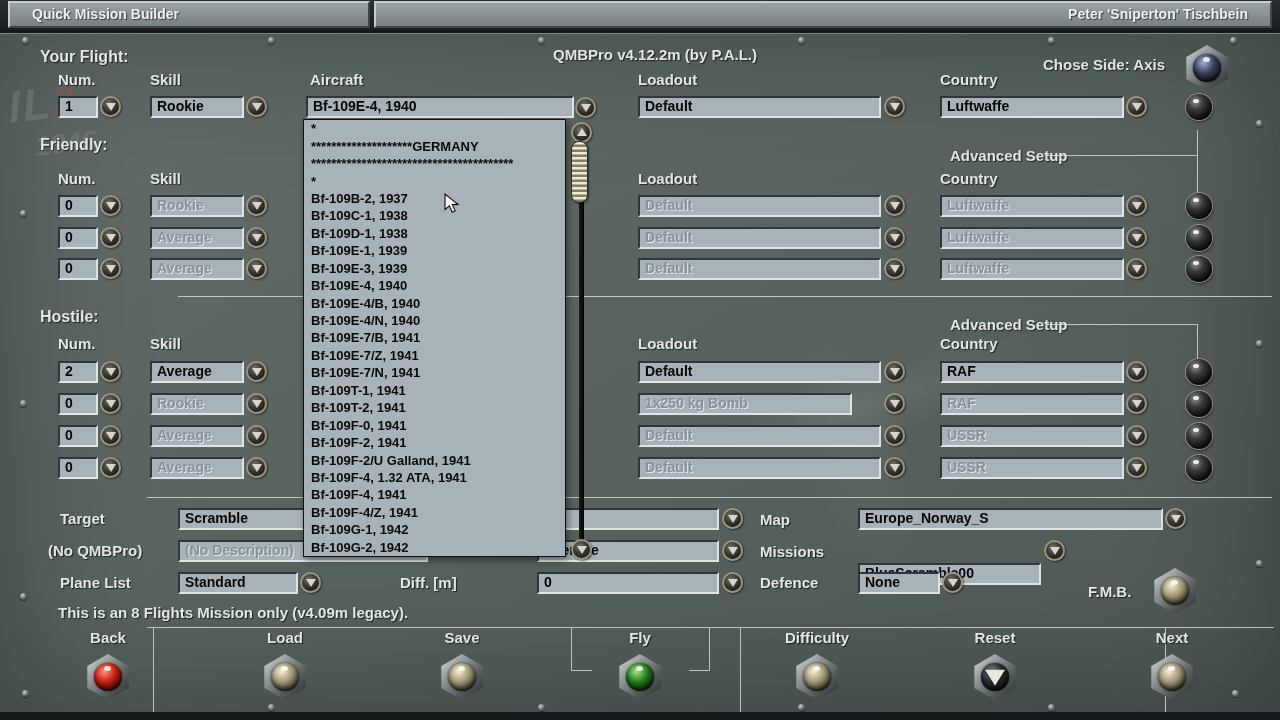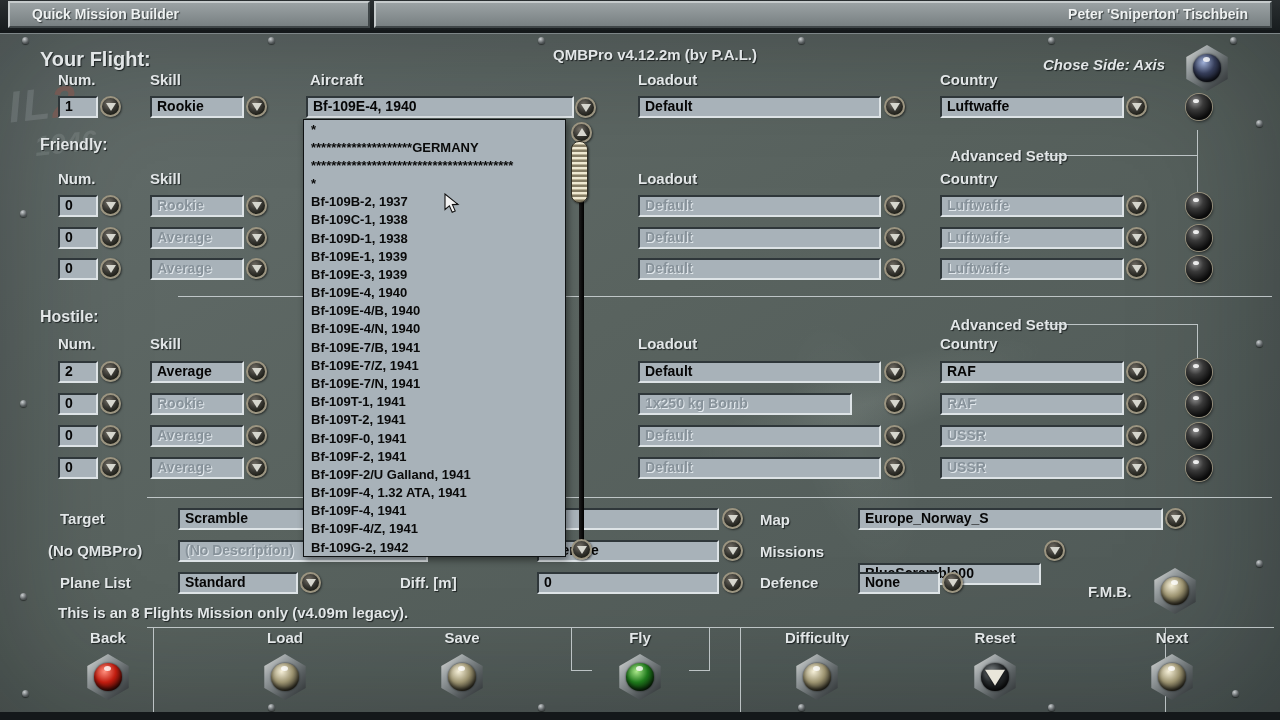--- a/index.html
+++ b/index.html
@@ -106,23 +106,23 @@
 <div id="topbar">
   <div class="tab" style="left:8px;width:362px;padding-left:22px;">Quick Mission Builder</div>
   <div class="tab" style="left:374px;width:898px;text-align:right;padding-right:22px;">Peter 'Sniperton' Tischbein</div>
 </div>
 
 <div id="panel">
 
   <div id="ghost-plane"></div>
   <div id="watermark"><span class="wm1"><span>IL</span><span class="wm2">2</span></span><span class="wm3">1946</span></div>
 
-  <div class="lbl" style="left:40px;top:15px;font-size:20px;">Your Flight:</div>
+  <div class="lbl" style="left:40px;top:15px;font-size:16px;">Your Flight:</div>
   <div class="lbl" style="left:455px;top:13px;width:400px;text-align:center;">QMBPro v4.12.2m (by P.A.L.)</div>
-  <div class="lbl" style="left:1043px;top:23px;font-style:italic;">Chose Side: Axis</div>
+  <div class="lbl" style="left:1043px;top:23px;">Chose Side: Axis</div>
   <div class="hexknob k-blue" style="left:1184px;top:12px;"></div>
 
   <div class="lbl" style="left:58px;top:38px;">Num.</div>
   <div class="lbl" style="left:150px;top:38px;">Skill</div>
   <div class="lbl" style="left:310px;top:38px;">Aircraft</div>
   <div class="lbl" style="left:638px;top:38px;">Loadout</div>
   <div class="lbl" style="left:940px;top:38px;">Country</div>
 
   <div class="fld" style="left:58px;top:63px;width:40px;">1</div>
   <div class="abtn" style="left:100px;top:63px;"></div>
@@ -320,20 +320,21 @@
       <div class="ac-item">Bf-109E-7/Z, 1941</div>
       <div class="ac-item">Bf-109E-7/N, 1941</div>
       <div class="ac-item">Bf-109T-1, 1941</div>
       <div class="ac-item">Bf-109T-2, 1941</div>
       <div class="ac-item">Bf-109F-0, 1941</div>
       <div class="ac-item">Bf-109F-2, 1941</div>
       <div class="ac-item">Bf-109F-2/U Galland, 1941</div>
       <div class="ac-item">Bf-109F-4, 1.32 ATA, 1941</div>
       <div class="ac-item">Bf-109F-4, 1941</div>
       <div class="ac-item">Bf-109F-4/Z, 1941</div>
+      <div class="ac-item">Bf-109G-1, 1942</div>
       <div class="ac-item">Bf-109G-2, 1942</div>
     </div>
   <div class="abtn sbtn-up" style="left:571px;top:89px;z-index:11;"></div>
   <div id="sb-track" style="top:105px;"></div>
   <div id="sb-thumb" style="top:108px;"></div>
   <div class="abtn" style="left:571px;top:506px;z-index:11;"></div>
 
   <div id="cursor" style="top:160px;">
     <svg width="16" height="22" viewBox="0 0 16 22">
       <path d="M1,1 L1,16.5 L5.4,12.9 L8.2,19.3 L11.2,17.9 L8.4,11.6 L14,11.4 Z" fill="#f2f2f2" stroke="#111" stroke-width="1.1"></path>

